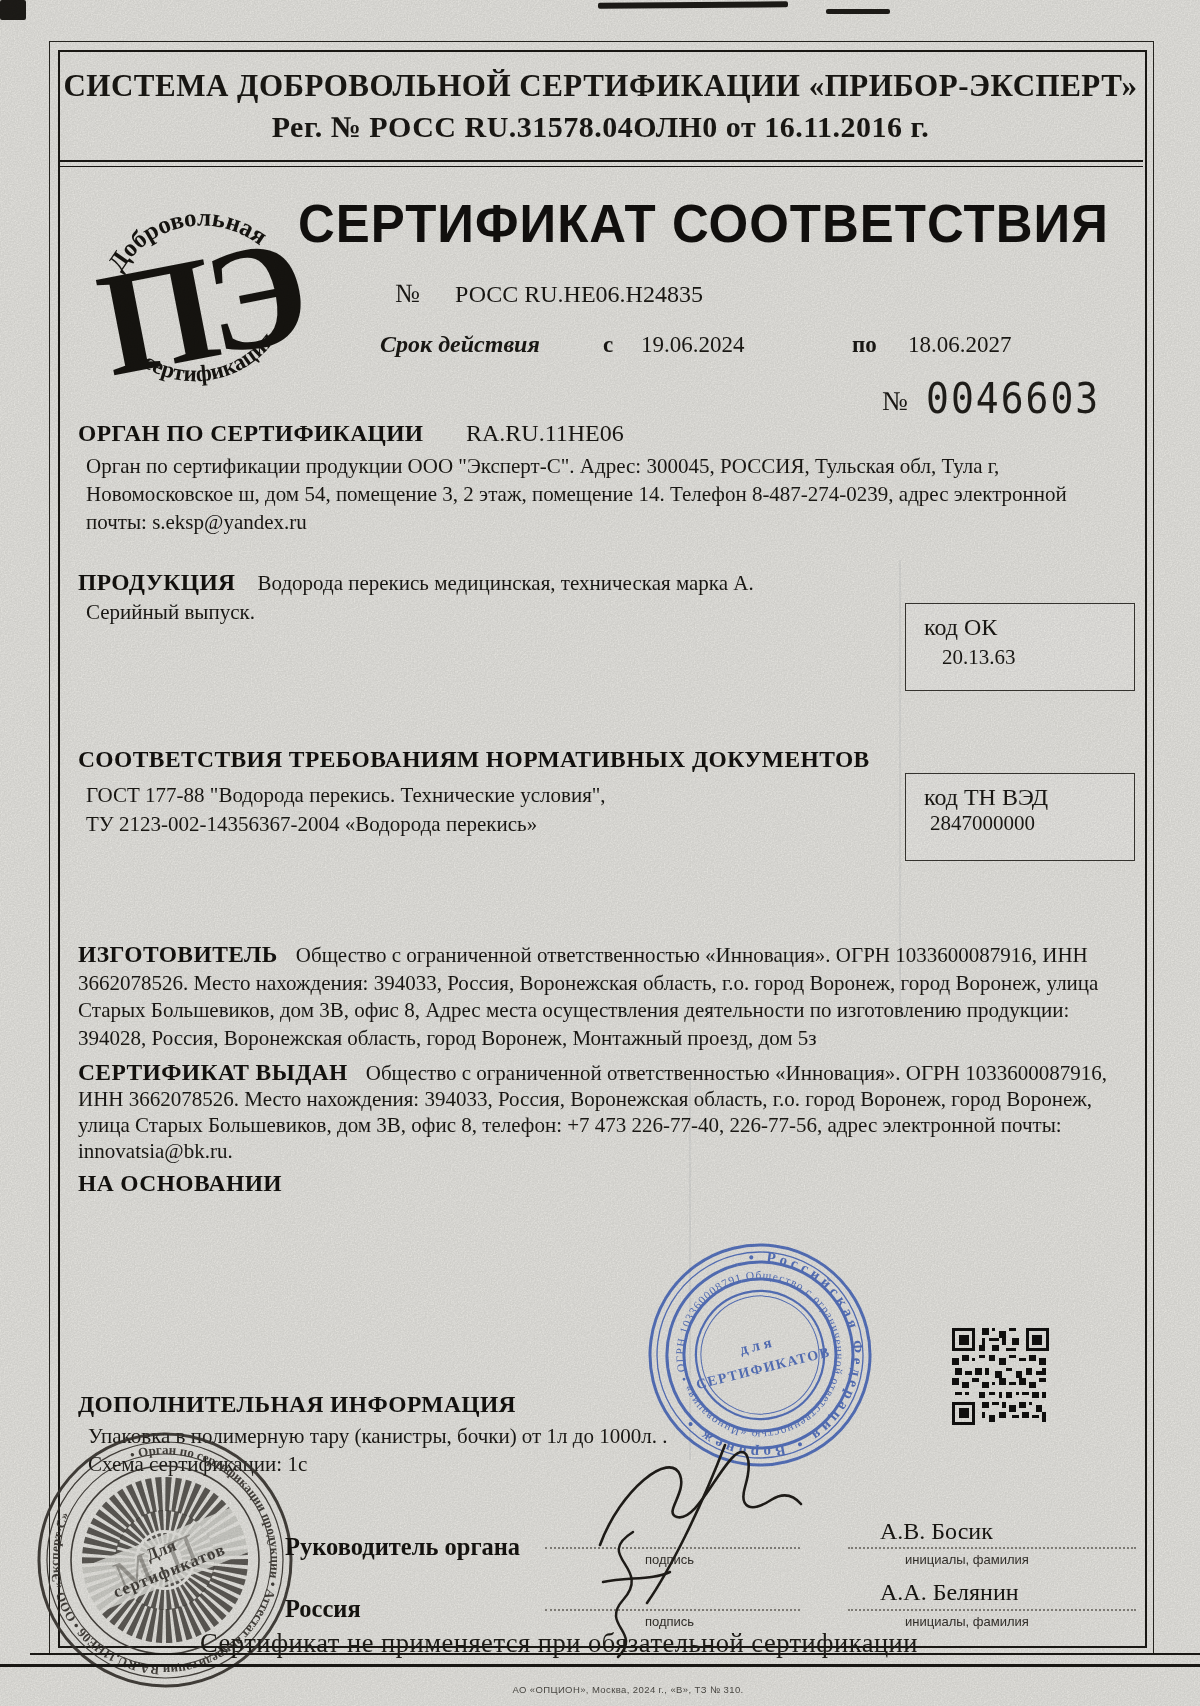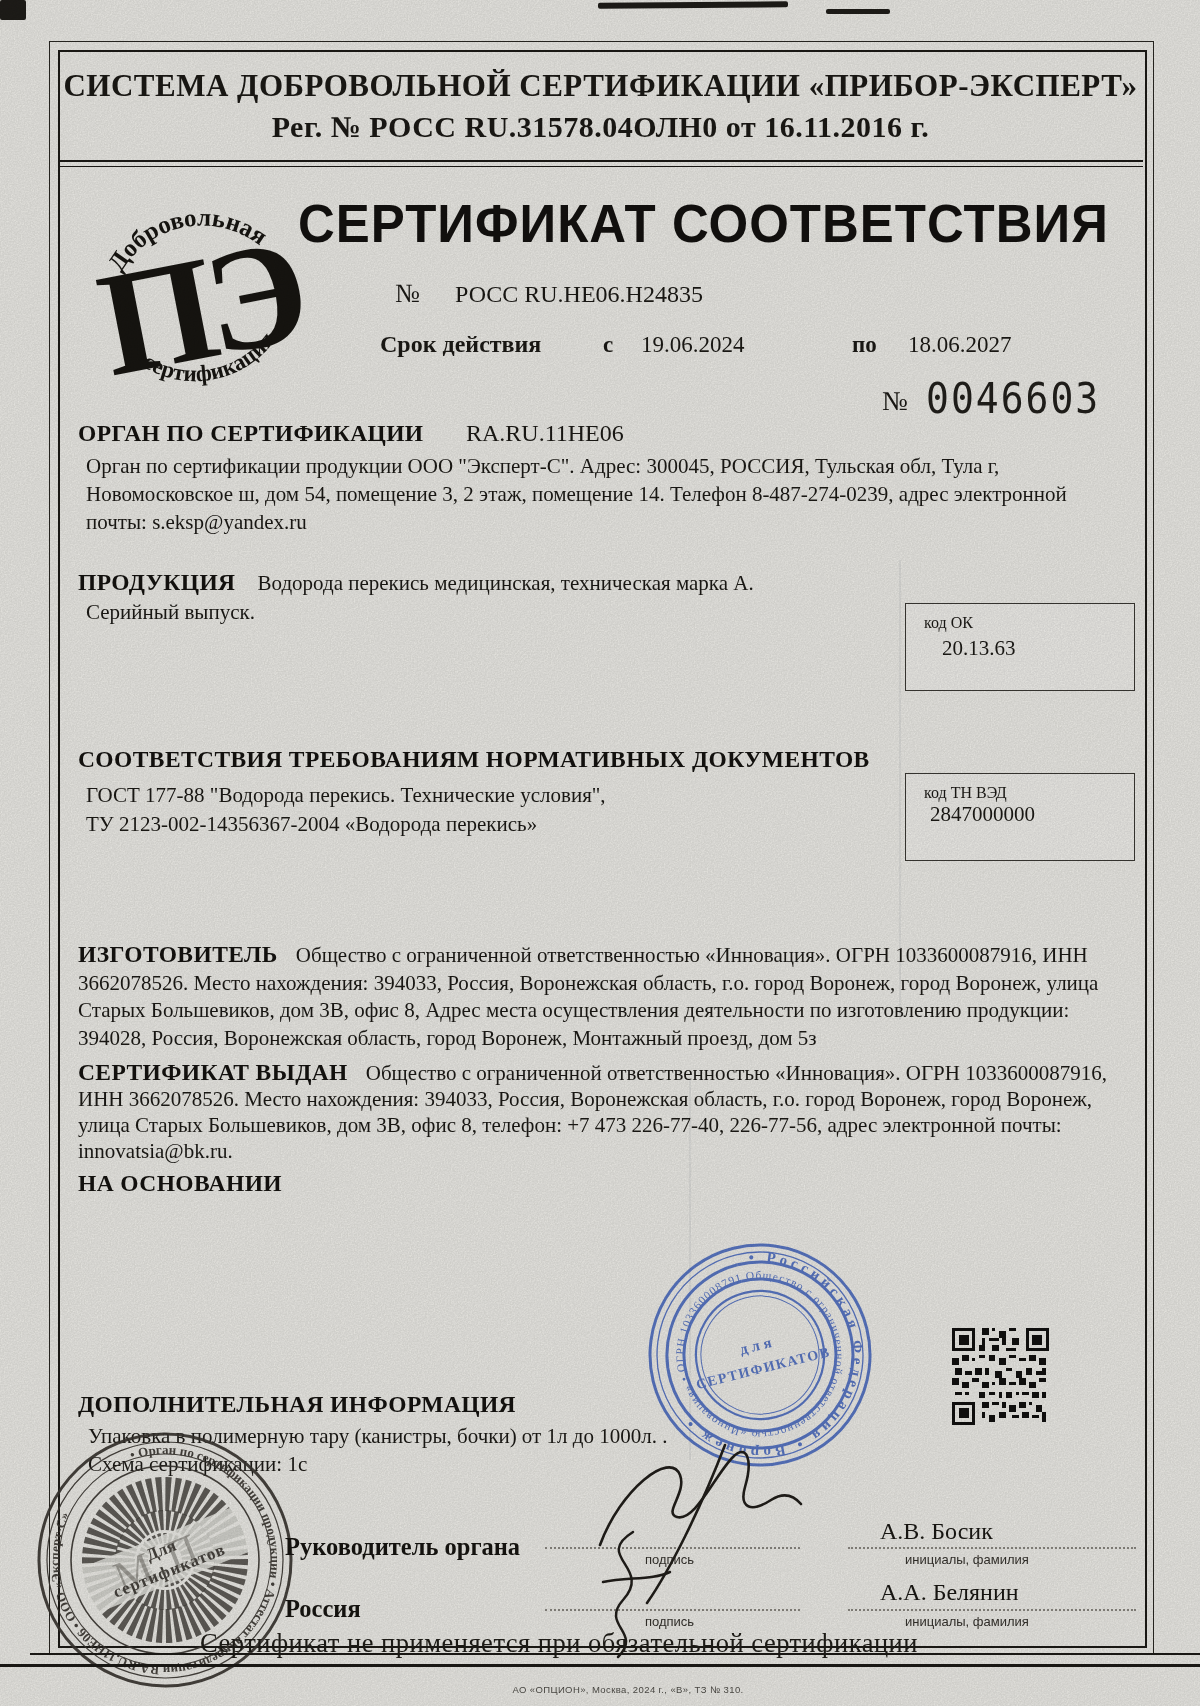--- a/index.html
+++ b/index.html
@@ -15,21 +15,21 @@
   .hdr1{top:68px;font-size:31px;}
   .hdr2{top:110px;font-size:30px;}
   .title{left:298px;top:194px;font-family:"Liberation Sans","DejaVu Sans",sans-serif;
          font-weight:bold;font-size:51px;letter-spacing:1px;color:#141210;transform:scaleY(1.04);}
   .serif24{font-size:24px;}
   .lbl{font-weight:bold;font-size:23.5px;letter-spacing:.4px;color:#151310;}
   .para{font-size:21px;line-height:28px;margin:0;}
   .blanknum{font-family:"DejaVu Sans Mono","Liberation Mono",monospace;font-size:38px;
             letter-spacing:2px;color:#23211d;transform:scaleY(1.12);}
   .codebox{border:1.6px solid #3c3a35;background:rgba(255,255,255,.18);}
-  .codebox .cb-l{font-size:16px;}
+  .codebox .cb-l{font-size:24px;}
   .codebox .cb-v{font-size:21px;}
   .siglabel{font-family:"Liberation Sans","DejaVu Sans",sans-serif;font-size:13px;color:#36332e;}
   .dotline{border-top:2px dotted #8d8a83;height:0;}
   .role{font-weight:bold;font-size:24.5px;color:#171511;margin-top:11px;}
   .name{font-size:24px;color:#1a1814;}
   .footnote{font-size:26.5px;color:#201e19;letter-spacing:.5px;}
   .tiny{left:8px;width:1200px;text-align:center;font-family:"Liberation Sans",sans-serif;
         font-size:9.5px;color:#52504b;letter-spacing:.4px;margin-left:20px;}
   .streak{background:#201e1a;border-radius:2px;}
   svg text{font-family:"Liberation Serif","DejaVu Serif",serif;}
@@ -65,21 +65,21 @@
       </text>
       <text x="115" y="190" text-anchor="middle" font-family="Liberation Sans, sans-serif" font-size="148" font-weight="bold" letter-spacing="-8">ПЭ</text>
     </g>
   </svg>
 
   <div class="abs title">СЕРТИФИКАТ СООТВЕТСТВИЯ</div>
 
   <div class="abs serif24" style="left:395px;top:279px;font-size:26px;">№</div>
   <div class="abs serif24" style="left:455px;top:281px;">РОСС RU.HE06.H24835</div>
 
-  <div class="abs" style="left:380px;top:331px;font-size:24px;font-weight:bold;">Срок действия</div>
+  <div class="abs" style="left:380px;top:331px;font-size:24px;font-weight:bold;font-style:italic;">Срок действия</div>
   <div class="abs" style="left:603px;top:332px;font-size:23px;font-weight:bold;">с</div>
   <div class="abs" style="left:641px;top:332px;font-size:23px;">19.06.2024</div>
   <div class="abs" style="left:852px;top:332px;font-size:23px;font-weight:bold;">по</div>
   <div class="abs" style="left:908px;top:332px;font-size:23px;">18.06.2027</div>
 
   <div class="abs" style="left:882px;top:386px;font-size:27px;">№</div>
   <div class="abs blanknum" style="left:926px;top:376px;">0046603</div>
 
   <div class="abs lbl" style="left:78px;top:420px;">ОРГАН ПО СЕРТИФИКАЦИИ</div>
   <div class="abs serif24" style="left:466px;top:420px;">RA.RU.11HE06</div>

